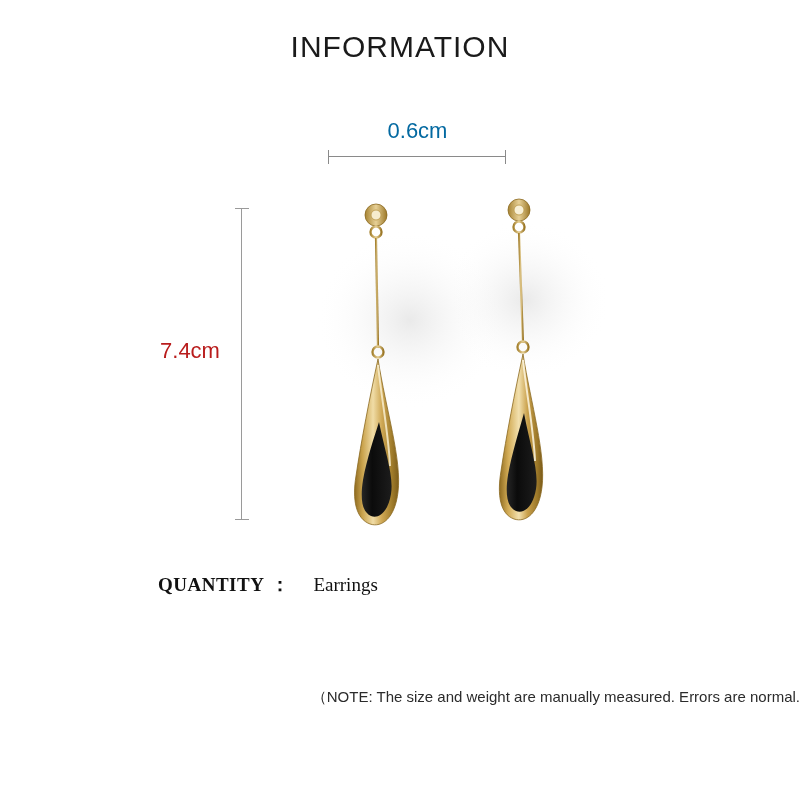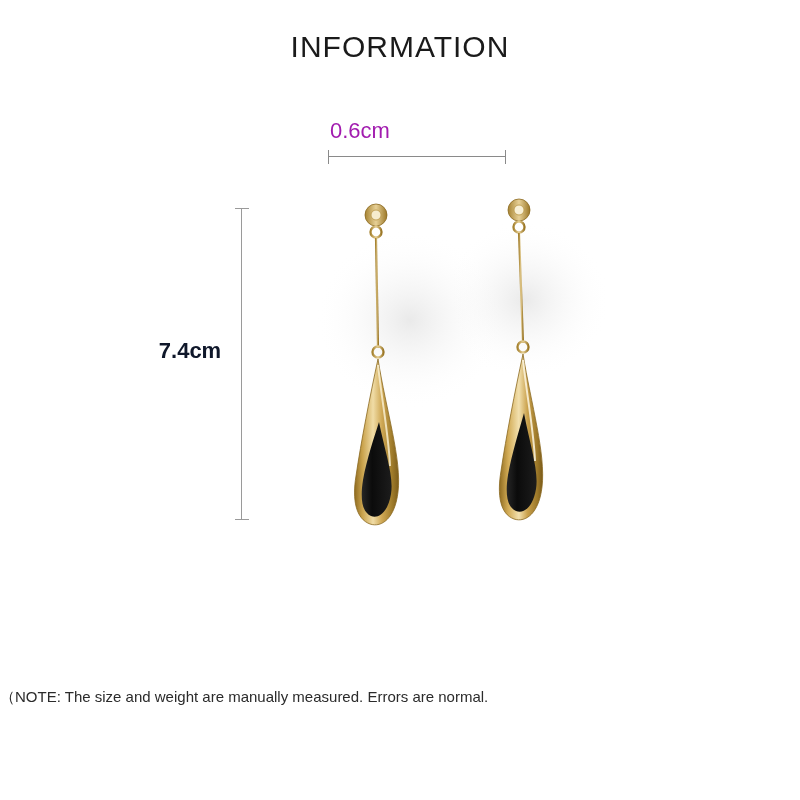--- a/index.html
+++ b/index.html
@@ -35,22 +35,23 @@
     font-family: "Liberation Sans", sans-serif;
     font-weight: 400;
   }
 
   
   .width-label {
     position: absolute;
     top: 118px;
     left: 330px;
     width: 175px;
+    text-align: center;
     font-size: 22px;
-    color: #a21caf;
+    color: #0369a1;
   }
   .width-bar {
     position: absolute;
     top: 150px;
     left: 328px;
     width: 178px;
     height: 14px;
   }
   .width-bar .line {
     position: absolute;
@@ -71,22 +72,21 @@
   .width-bar .cap.right { left: 177px; }
 
   
   .height-label {
     position: absolute;
     top: 338px;
     left: 150px;
     width: 80px;
     text-align: center;
     font-size: 22px;
-    color: #0f172a;
-    font-weight: bold;
+    color: #b91c1c;
   }
   .height-bar {
     position: absolute;
     top: 208px;
     left: 235px;
     width: 14px;
     height: 312px;
   }
   .height-bar .line {
     position: absolute;
@@ -153,21 +153,21 @@
   .w-item { left: 456px; top: 0; }
   .w-item .spec-val { padding-left: 12px; }
   .m-item { left: 158px; top: 0; }
   .m-item .spec-val { padding-left: 8px; }
 
   
   .note {
     position: absolute;
     left: 0;
     width: 800px;
-    text-align: left;
+    text-align: right;
     font-size: 15px;
     color: #2b2b2b;
     font-family: "Liberation Sans", sans-serif;
   }
   .note-1 { top: 688px; }
   .note-2 { top: 718px; }
 </style>
 </head>
 <body>
 
@@ -253,18 +253,21 @@
         <circle cx="233" cy="177" r="5.5" fill="none" stroke="url(#goldChain)" stroke-width="2.4"></circle>
         <path d="M233 184 C 241 234, 256 284, 252 317 C 249 343, 236 353, 224 349 C 210 344, 207 325, 211 301 C 216 267, 225 221, 233 184 Z" fill="url(#goldDrop2)" stroke="#8a681f" stroke-width="0.8"></path>
         <path d="M234 243 C 240 275, 249 301, 246 319 C 243 337, 234 344, 226 341 C 217 337, 215 324, 218 305 C 222 283, 229 261, 234 243 Z" fill="url(#blackStone)"></path>
         <path d="M233 190 C 237 227, 244 263, 245 291" stroke="#fdf6e0" stroke-width="2" fill="none" opacity="0.85"></path>
       </g>
     </svg>
   </div>
 
   <div class="specs">
     <div class="spec-row">
+      <div class="spec-item q-item">
+        <span class="spec-key">QUANTITY</span><span class="spec-colon">：</span><span class="spec-val">Earrings</span>
+      </div>
     </div>
   </div>
 
   <div class="note note-1">（NOTE: The size and weight are manually measured. Errors are normal.</div>
 
 </div>
 
 </body></html>

